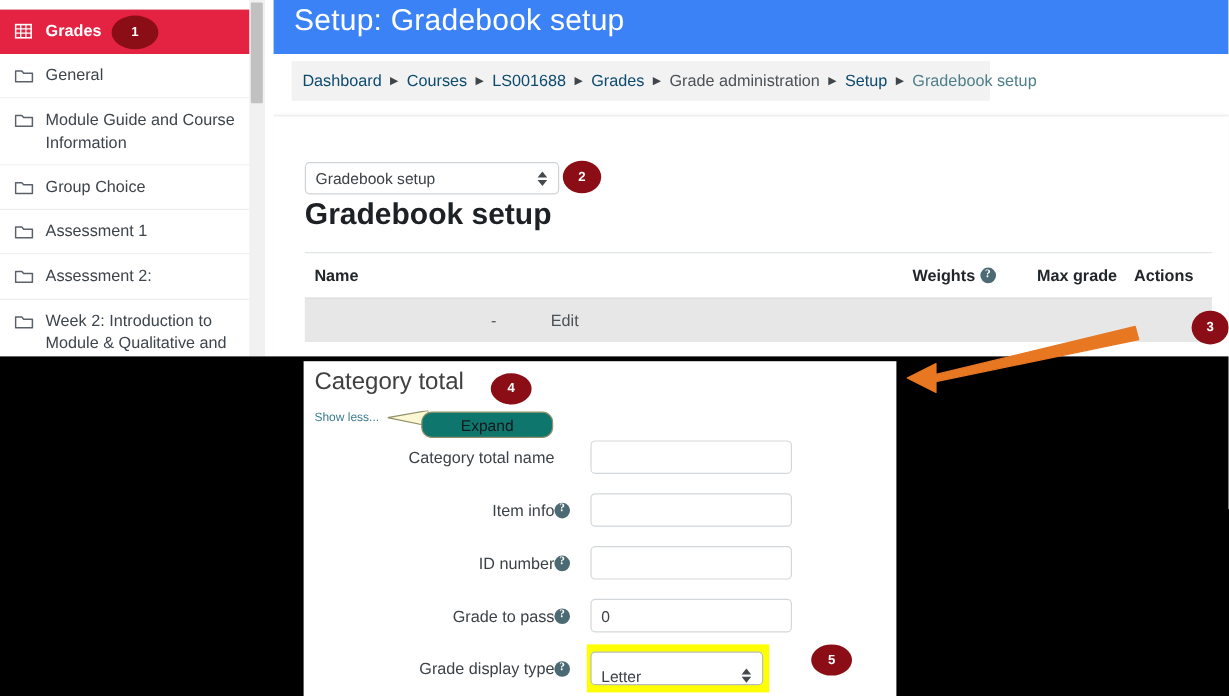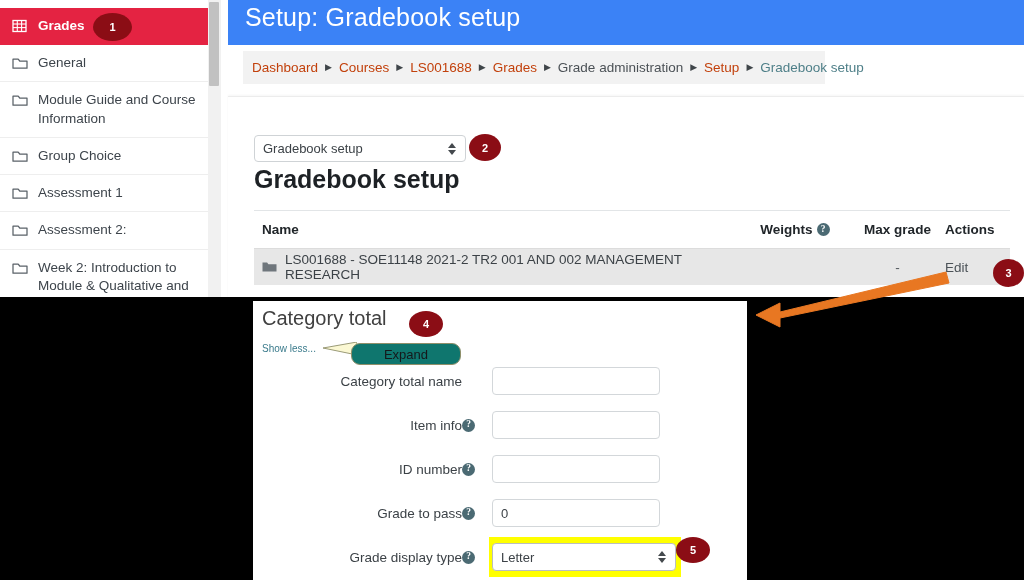--- a/index.html
+++ b/index.html
@@ -138,21 +138,21 @@
     width: 582px;
     height: 33px;
     background: #f2f2f2;
     display: flex;
     align-items: center;
     padding-left: 9px;
     box-sizing: border-box;
     font-size: 13.5px;
     white-space: nowrap;
   }
-  .crumb { color: #c2410c; }
+  .crumb { color: #0c4a6e; }
   .crumb.plain { color: #4b5156; }
   .crumb.current { color: #4e7f88; }
   .crumb-sep {
     color: #3f4549;
     font-size: 9px;
     margin: 0 7px;
     position: relative;
     top: -1px;
   }
 
@@ -350,31 +350,30 @@
     align-items: center;
     font-family: "Liberation Sans", sans-serif;
   }
   .hl-wrap {
     background: #ffff00;
     padding: 6px 5px 6px 3px;
     display: inline-block;
     margin-left: -3px;
   }
   .select-input {
-    width: 184px;
+    width: 144px;
     height: 28px;
     border: 1px solid #b9bdc0;
     border-radius: 4px;
     background: #ffffff;
     box-sizing: border-box;
     font-size: 13px;
     color: #3c4247;
     padding: 12px 8px;
     display: flex;
-    align-items: center;
     font-family: "Liberation Sans", sans-serif;
   }
   .select-input .sel-val { flex: 1 1 auto; }
 
   
   .arrow-svg {
     position: absolute;
     left: 740px; top: 262px;
     width: 284px; height: 70px;
     z-index: 50;
@@ -504,28 +503,20 @@
           <div class="col-name">Name</div>
           <div class="col-weights">
             <span>Weights</span>
             <span class="help-ico">?</span>
           </div>
           <div class="col-max">Max grade</div>
           <div class="col-actions">Actions</div>
         </div>
 
         <div class="gb-row">
-          <div class="col-name">
-            <span class="folder-ico">
-              <svg viewBox="0 0 15 12" width="15" height="12">
-                <path d="M0.5 1.6 h4.6 l1.3 1.6 H14.5 v7.3 H0.5 Z" fill="#6f767c"></path>
-              </svg>
-            </span>
-            <span>LS001688 - SOE11148 2021-2 TR2 001 AND 002 MANAGEMENT RESEARCH</span>
-          </div>
           <div class="col-weights"></div>
           <div class="col-max dash">-</div>
           <div class="col-actions">
             <span class="edit-link">Edit</span>
           </div>
         </div>
       </div>
 
     </div>
   </div>

